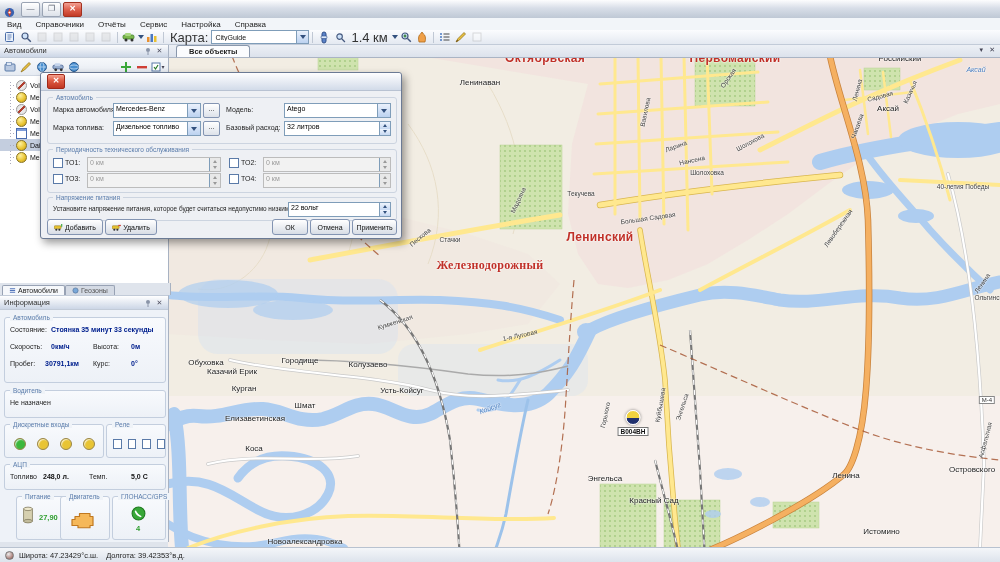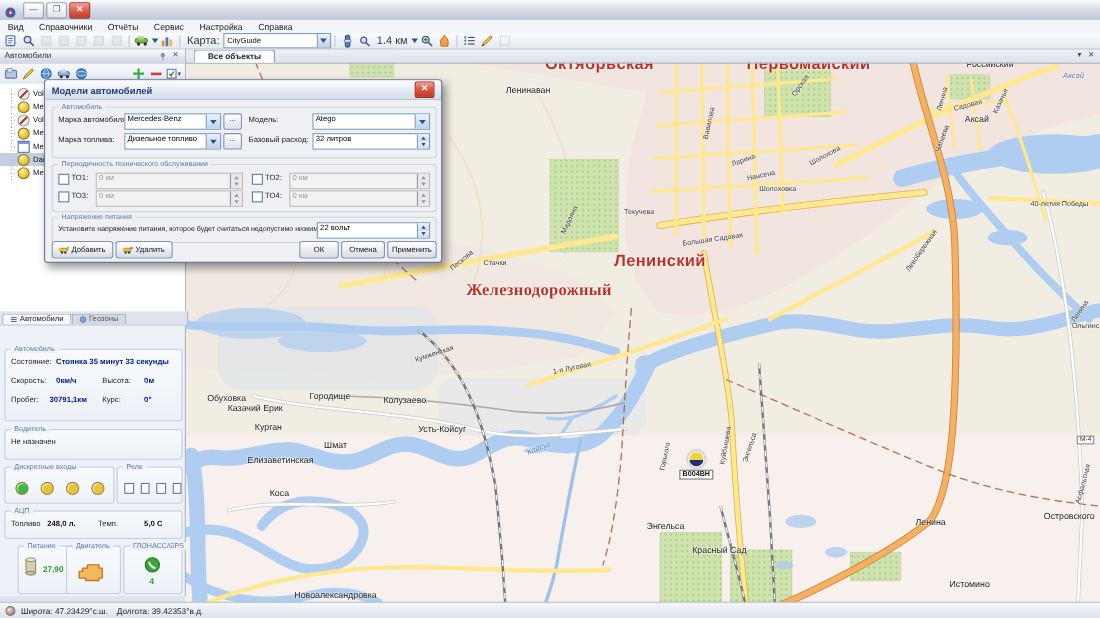--- a/index.html
+++ b/index.html
@@ -17,21 +17,21 @@
   
   .menubar{position:absolute;left:0;top:18px;width:1000px;height:12px;background:#f2f5f9;
     border-bottom:5px solid #be185d;display:flex;align-items:center;z-index:30}
   .menu-item{font-size:8px;color:#1c1c1c;padding:0 7px;cursor:default}
   .toolbar{position:absolute;left:0;top:30px;width:1000px;height:14px;
     background:linear-gradient(#fbfcfe,#e4e9f1);border-bottom:1px solid #c2cbd8;
     display:flex;align-items:center;padding:0 2px;z-index:30}
   .tbi{width:14px;height:12px;margin:0 1px;display:inline-flex;align-items:center;justify-content:center}
   .tbi.gray{opacity:.35;filter:grayscale(1)}
   .tsep{width:1px;height:11px;background:#c0c8d4;margin:0 3px}
-  .tb-label{font-size:10px;color:#333;margin:0 3px}
+  .tb-label{font-size:13px;color:#333;margin:0 3px}
   .combo{height:12px;background:#fff;border:1px solid #7f9db9;display:inline-flex;align-items:center;position:relative}
   .combo .cv{font-size:7px;color:#111;padding:0 3px;flex:1;white-space:nowrap;overflow:hidden}
   .combo .arr{width:11px;height:100%;border-left:1px solid #7f9db9;
     background:linear-gradient(#eaf1fc,#bcd2f0);display:flex;align-items:center;justify-content:center}
   .tri-dn{width:0;height:0;border-left:3px solid transparent;border-right:3px solid transparent;border-top:4px solid #33517e}
   .ddarrow{margin-left:1px}
   
   .sidebar{position:absolute;left:0;top:44px;width:168px;height:239px;background:#fff;
     border-right:1px solid #a8b2c2;z-index:5}
   .panel-head{height:13px;background:linear-gradient(#ffffff,#ccd6e6);border-bottom:1px solid #c2cbd8;
@@ -70,21 +70,21 @@
     box-shadow:inset 1px 1px 1px rgba(255,255,255,.7)}
   .led-row{display:flex;gap:11px;padding:13px 0 0 9px}
   .chk-row{display:flex;gap:6px;padding:14px 0 0 6px}
   .chk{width:8px;height:8px;border:1px solid #5a7aa8;background:#fff}
   .gval{font-size:7.5px;font-weight:bold;color:#2e9e2e}
   
   .map-area{position:absolute;left:168px;top:44px;right:0;bottom:14px;overflow:hidden;background:#f2ede3}
   .map-svg{position:absolute;left:0;top:0;z-index:0}
   .map-labels{position:absolute;left:0;top:0;width:832px;height:504px;z-index:1}
   .ml{position:absolute;white-space:nowrap;pointer-events:none;text-shadow:0 0 2px #fff,0 0 2px #fff}
-  .ml.d{color:#c03028;font-weight:bold;font-size:15px;letter-spacing:.3px}
+  .ml.d{color:#c03028;font-weight:bold;font-size:12px;letter-spacing:.3px}
   .ml.s{color:#222;font-size:8px}
   .ml.st{color:#3d3d3d;font-size:6.5px}
   .ml.w{color:#4a7ec0;font-style:italic;font-size:7px}
   .ml.hw{background:#fff;border:1px solid #888;font-size:6px;padding:0 2px;color:#333;text-shadow:none}
   .map-tabstrip{position:absolute;left:0;top:0;right:0;height:13px;z-index:3;
     background:linear-gradient(#eef1f6,#dce2ec);border-bottom:1px solid #aab4c4;display:flex;align-items:flex-end}
   .map-tab{margin-left:8px;background:#fbfcfe;border:1px solid #8a98ac;border-bottom:none;
     border-radius:3px 3px 0 0;font-size:7.5px;font-weight:bold;padding:1px 12px;color:#222}
   .strip-icons{position:absolute;right:5px;top:2px;font-size:7px;color:#445;display:flex;gap:6px}
   .marker{position:absolute;z-index:2;transform:translate(-50%,-50%)}
@@ -562,20 +562,31 @@
   </span>
   <span class="stab inactive">
     <svg viewBox="0 0 8 8" width="7" height="7">
         <circle cx="4" cy="4" r="3" fill="#7aa8d8" stroke="#46648c" stroke-width=".6"></circle>
       </svg>
     <span>Геозоны</span>
   </span>
 </div>
 
 <div class="info">
+  <div class="panel-head">
+    <span>Информация</span>
+    <span class="sp"></span>
+    <span class="mini-ic">
+        <svg viewBox="0 0 8 8" width="8" height="8">
+          <circle cx="4" cy="3" r="2" fill="#8a94a8"></circle>
+          <line x1="4" y1="5" x2="4" y2="8" stroke="#8a94a8"></line>
+        </svg>
+      </span>
+    <span class="mini-ic">✕</span>
+  </div>
 
   <div class="grp" style="left:4px;top:21px;width:160px;height:64px">
     <span class="grp-cap">Автомобиль</span>
     <span class="flbl" style="left:5px;top:8px">Состояние:</span>
     <span class="fval" style="left:46px;top:8px">Стоянка 35 минут 33 секунды</span>
     <span class="flbl" style="left:5px;top:25px">Скорость:</span>
     <span class="fval" style="left:46px;top:25px">0км/ч</span>
     <span class="flbl" style="left:88px;top:25px">Высота:</span>
     <span class="fval" style="left:126px;top:25px">0м</span>
     <span class="flbl" style="left:5px;top:42px">Пробег:</span>
@@ -636,21 +647,20 @@
     <svg viewBox="0 0 14 14" width="15" height="15" style="position:absolute;left:18px;top:9px">
       <circle cx="7" cy="7" r="6" fill="#38a838" stroke="#1e7a1e"></circle>
       <path d="M4.5,4 C6,7 7,8 10,9.5 L9,10.5 C6.5,10 4,7.5 3.5,5 Z" fill="#fff"></path>
     </svg>
     <span class="gval" style="position:absolute;left:23px;top:27px">4</span>
   </div>
 </div>
 
 <div class="dialog">
   <div class="dlg-title">
-    <span class="t">Модели автомобилей</span>
     <span class="dlg-close">✕</span>
   </div>
 
   <div class="dgrp" style="left:6px;top:24px;width:348px;height:45px">
     <span class="grp-cap">Автомобиль</span>
   </div>
   <span class="dlbl" style="left:12px;top:33px">Марка автомобиля:</span>
   <span class="dcombo" style="left:72px;top:30px;width:86px">
     <span class="cv">Mercedes-Benz</span>
     <span class="arr">

